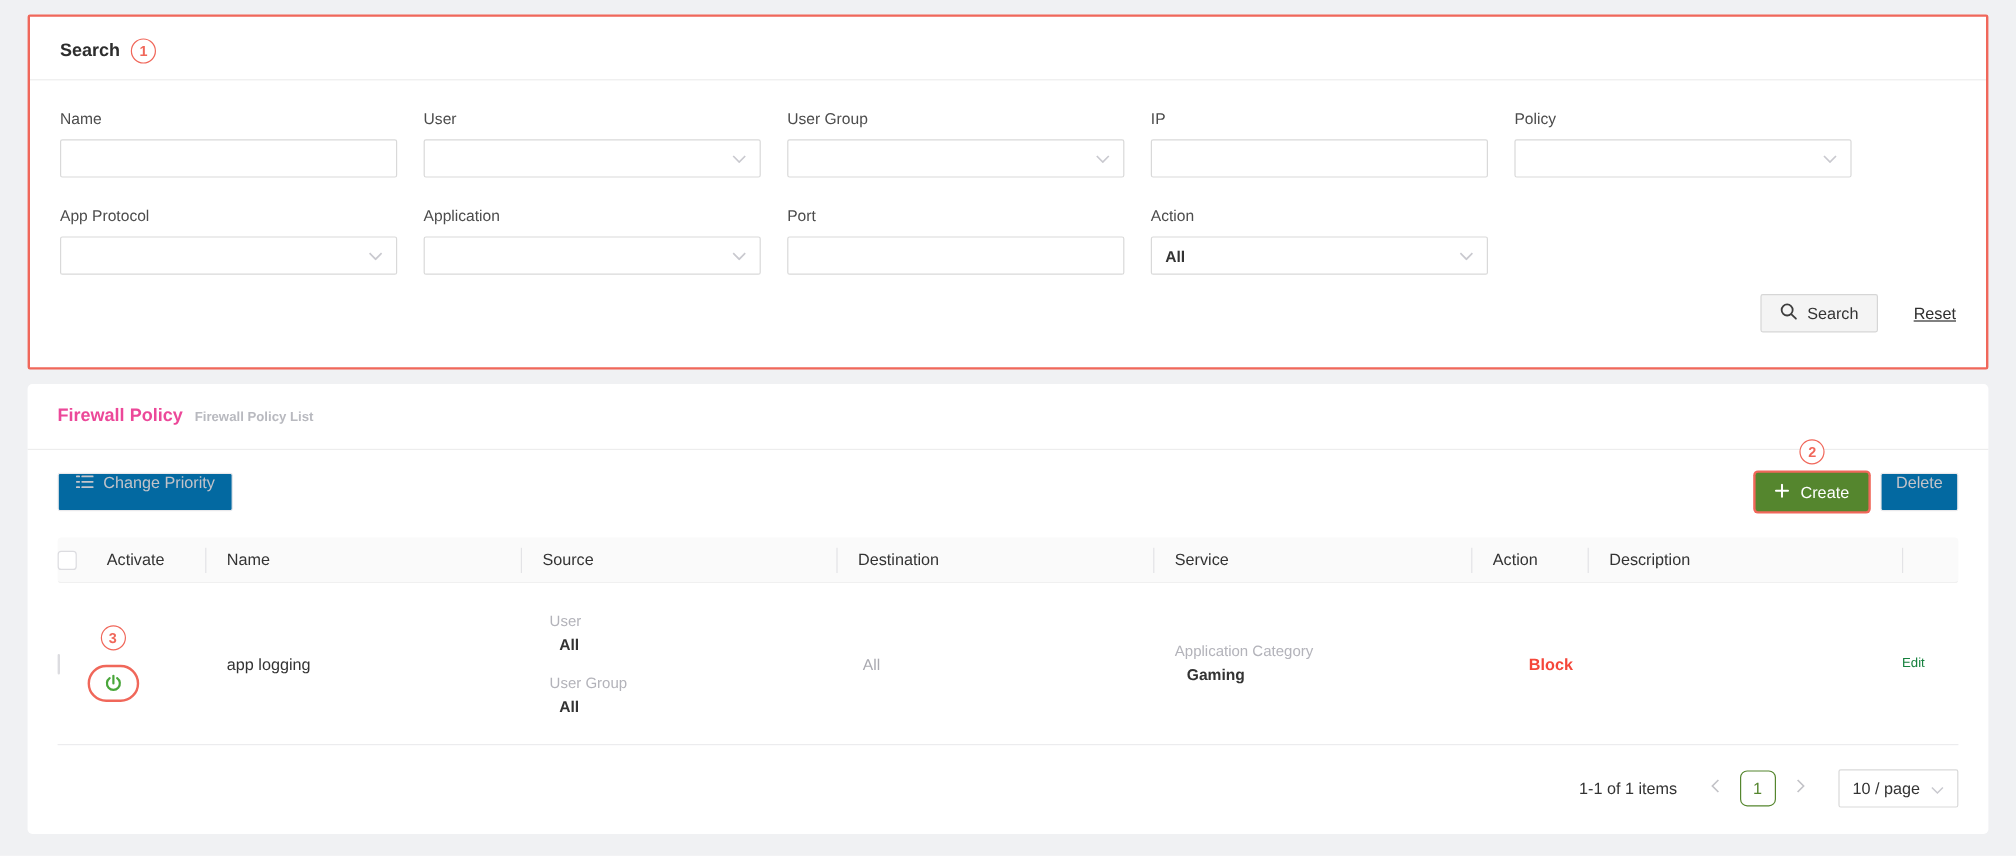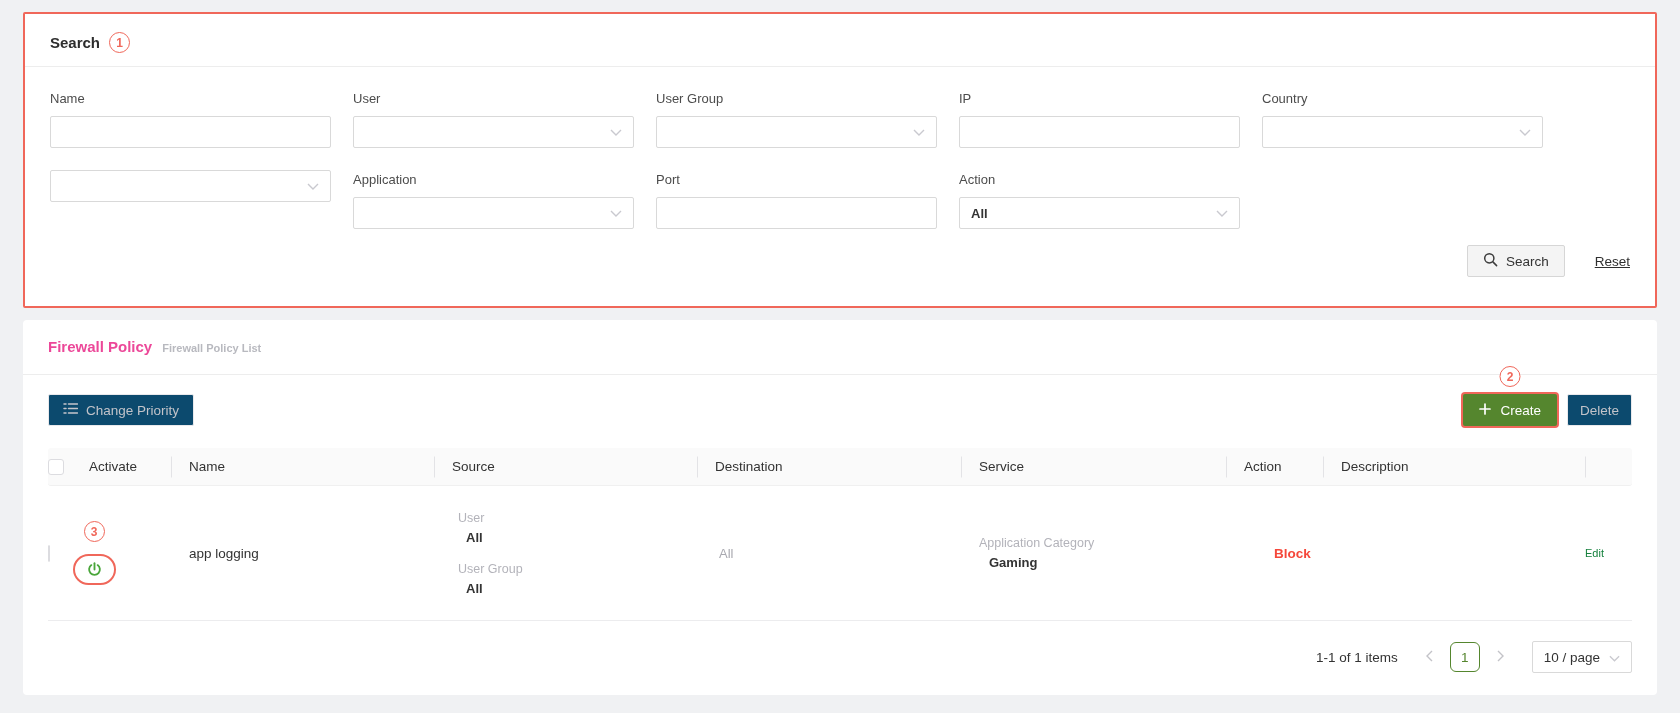--- a/index.html
+++ b/index.html
@@ -29,22 +29,22 @@
     font-size:13.5px; color:#333; display:inline-flex; align-items:center; gap:8px; cursor:pointer; font-family:inherit; }
   .reset-link { font-size:13.5px; color:#2f2f2f; text-decoration:underline; cursor:pointer; }
 
   
   .policy-panel { margin-top:12px; height:375px; border-radius:4px; }
   .policy-header { padding:16px 25px; display:flex; align-items:baseline; gap:10px; border-bottom:1px solid #ededed; }
   .policy-title { font-size:15px; font-weight:bold; color:#ec4899; line-height:22px; }
   .policy-subtitle { font-size:11px; font-weight:600; color:#b8b9bf; }
 
   .toolbar { padding:19px 25px 0; display:flex; align-items:center; }
-  .btn-disabled { height:32px; background:#0c4a6e; border:1px solid #e9e9ec; border-radius:2px; color:#c2c3c9;
-    font-size:13.5px; display:inline-flex; align-items:center; gap:8px; padding:0 14px; font-family:inherit; cursor:not-allowed; }
+  .btn-disabled { height:32px; background:#0369a1; border:1px solid #e9e9ec; border-radius:2px; color:#c2c3c9;
+    font-size:13.5px; display:inline-flex; align-items:flex-start; gap:8px; padding:0 14px; font-family:inherit; cursor:not-allowed; }
   .toolbar .spacer { flex:1; }
   .create-wrap { position:relative; margin-right:10px; }
   .btn-create { height:32px; background:#55862e; border:none; border-radius:2px; color:#fff; font-size:13.5px;
     display:inline-flex; align-items:center; gap:9px; padding:0 16px; font-family:inherit; cursor:pointer;
     box-shadow:0 0 0 2px #f0675a;justify-content:space-between; }
   .btn-delete { padding:0 12px; }
   .ann-create { position:absolute; left:50%; transform:translateX(-50%); bottom:calc(100% + 7px); background:#fff; }
 
   
   .table { margin:22px 25px 0; }
@@ -119,31 +119,32 @@
               <path d="M1 1l5 5 5-5" fill="none" stroke="#c9c9cf" stroke-width="1.4"></path>
             </svg>
         </span>
       </div>
     </div>
     <div class="field">
       <label>IP</label>
       <input class="control" type="text" style="">
     </div>
     <div class="field">
-      <label>Country</label>
-      <div class="control select">
-        <span class="sel-value"></span>
-        <span class="chev">
-          <svg width="12" height="7" viewBox="0 0 12 7">
-              <path d="M1 1l5 5 5-5" fill="none" stroke="#c9c9cf" stroke-width="1.4"></path>
-            </svg>
-        </span>
-      </div>
-    </div>
-    <div class="field">
+      <label>Policy</label>
+      <div class="control select">
+        <span class="sel-value"></span>
+        <span class="chev">
+          <svg width="12" height="7" viewBox="0 0 12 7">
+              <path d="M1 1l5 5 5-5" fill="none" stroke="#c9c9cf" stroke-width="1.4"></path>
+            </svg>
+        </span>
+      </div>
+    </div>
+    <div class="field">
+      <label>App Protocol</label>
       <div class="control select">
         <span class="sel-value"></span>
         <span class="chev">
           <svg width="12" height="7" viewBox="0 0 12 7">
               <path d="M1 1l5 5 5-5" fill="none" stroke="#c9c9cf" stroke-width="1.4"></path>
             </svg>
         </span>
       </div>
     </div>
     <div class="field">

